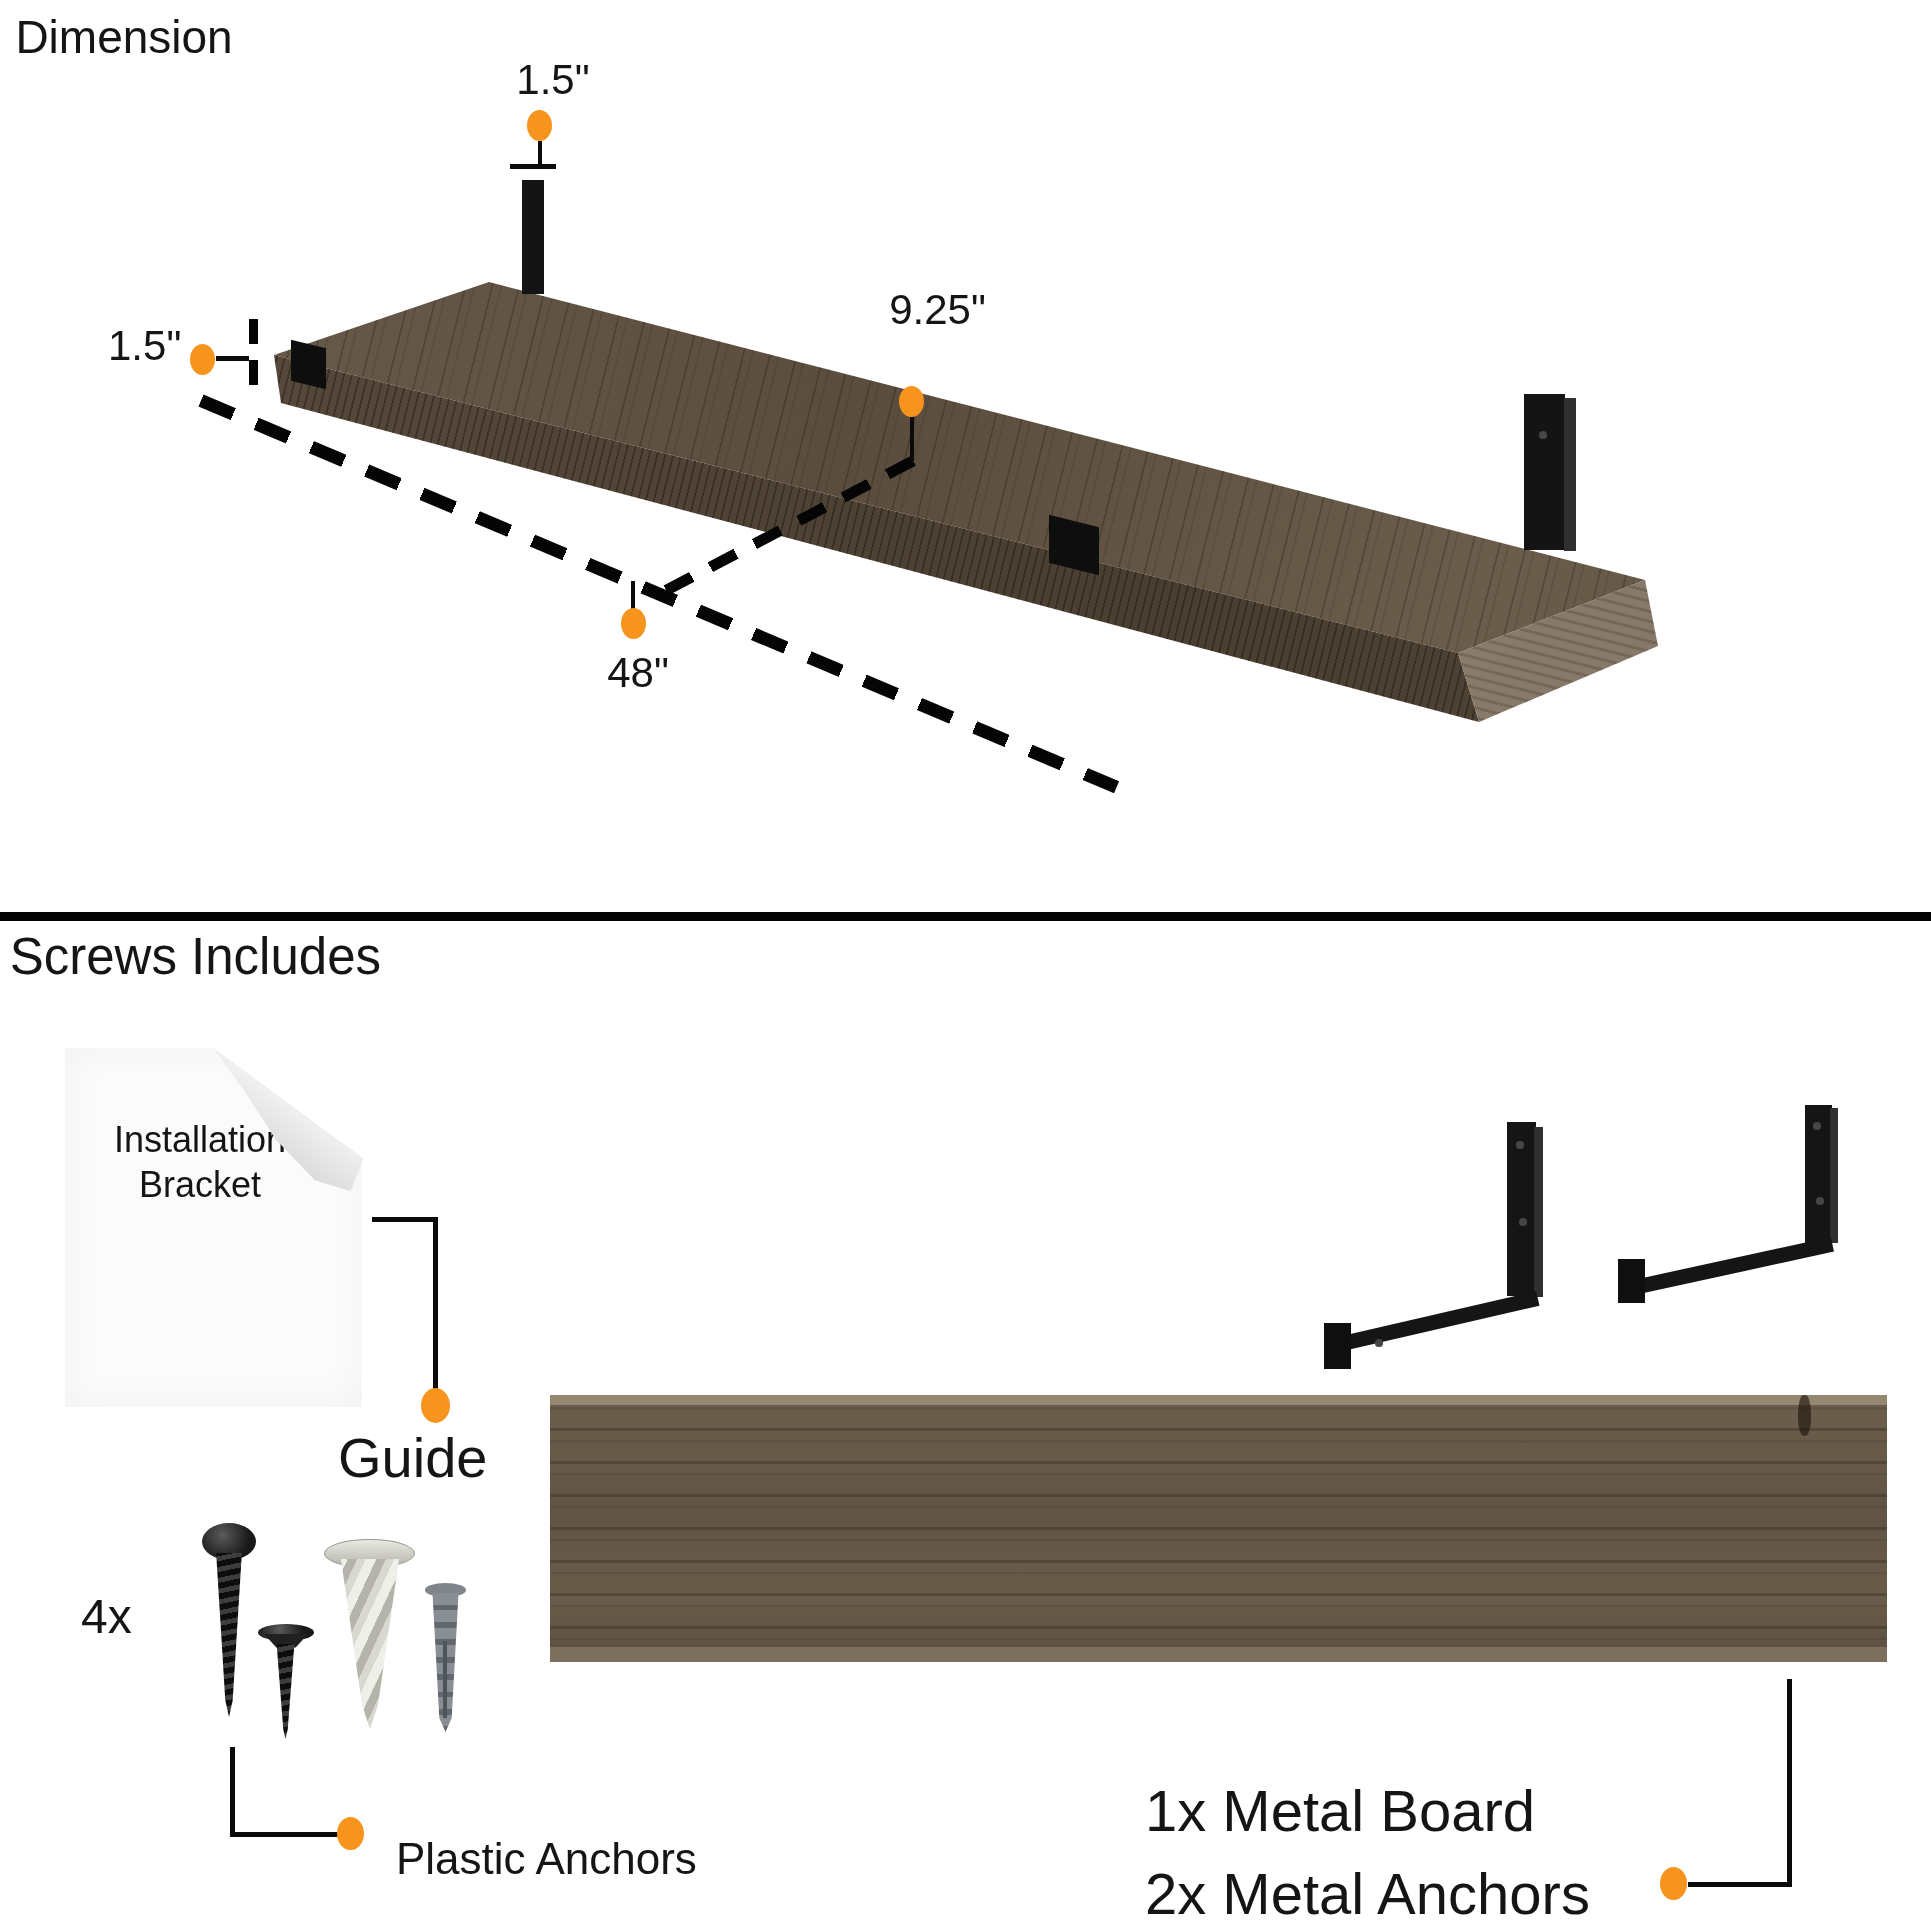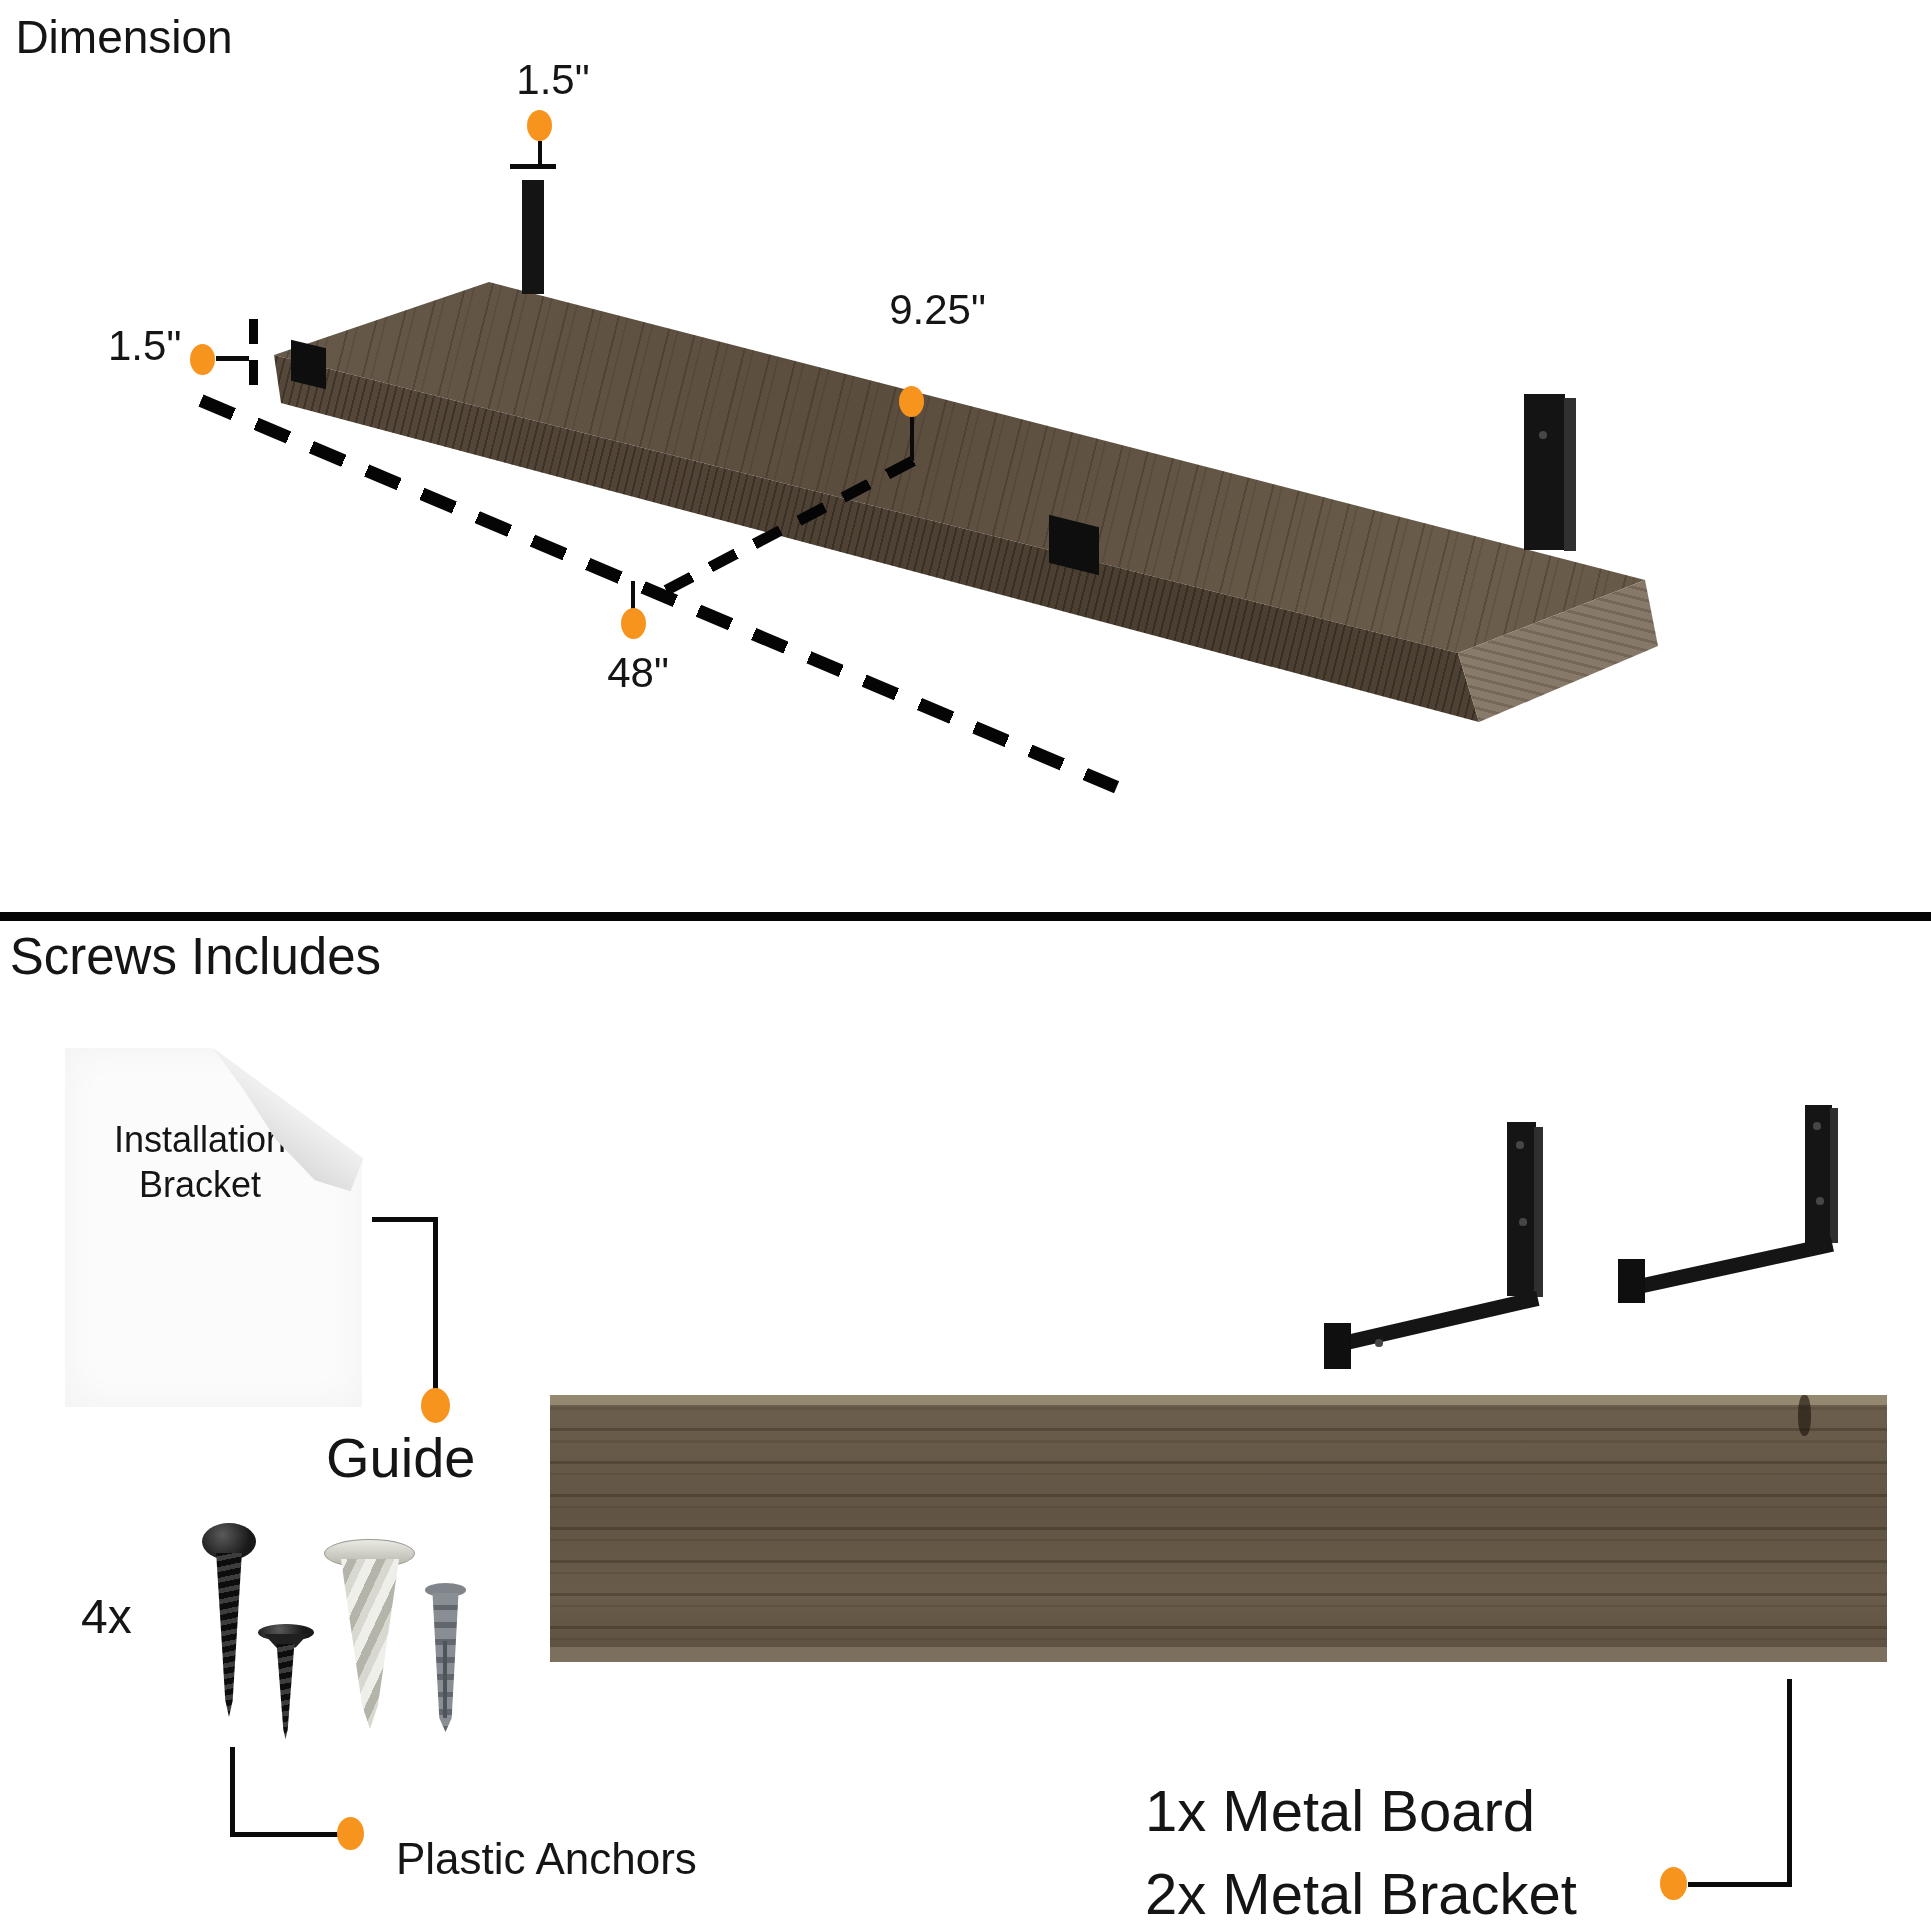--- a/index.html
+++ b/index.html
@@ -114,21 +114,21 @@
 
   <div class="sheet">
     <div class="txt center" style="left:14.5px;top:68px;width:241px;font-size:36px;line-height:48px;white-space:normal;">Installation</div>
     <div class="txt center" style="left:14.5px;top:116px;width:241px;font-size:36px;">Bracket</div>
   </div>
   <div class="flap"></div>
 
   <div class="line" style="left:372px;top:1217px;width:66px;height:4.8px;"></div>
   <div class="line" style="left:433px;top:1217px;width:4.8px;height:174px;"></div>
   <div class="dot" style="left:421px;top:1388px;width:29px;height:35px;"></div>
-  <div class="txt" style="left:326px;top:1425px;font-size:56px;">Guide</div>
+  <div class="txt" style="left:338px;top:1425px;font-size:56px;">Guide</div>
 
   <div class="txt" style="left:81px;top:1589px;font-size:48px;">4x</div>
 
   <div class="screw-head" style="left:202px;top:1523px;width:54px;height:37px;"></div>
   <div class="screw-shaft" style="left:206px;top:1553px;width:46px;height:164px;
        clip-path:polygon(22% 0,78% 0,58% 90%,50% 100%,42% 90%);"></div>
 
   <div class="screw-head" style="left:258px;top:1624px;width:56px;height:17.4px;"></div>
   <div class="abs" style="left:264px;top:1634px;width:44px;height:13.5px;background:#202020;
        clip-path:polygon(0 0,100% 0,72% 100%,28% 100%);"></div>
@@ -167,16 +167,16 @@
     <div class="hole" style="left:1813px;top:1122px;"></div>
     <div class="hole" style="left:1816px;top:1197px;"></div>
     <div class="arm" style="left:1634px;top:1280px;width:203px;transform:rotate(-12.3deg);"></div>
     <div class="lip" style="left:1618px;top:1259px;width:27px;height:44px;"></div>
   </div>
 
   <div class="line" style="left:1787px;top:1679px;width:4.8px;height:208px;"></div>
   <div class="line" style="left:1688px;top:1882px;width:104px;height:4.8px;"></div>
   <div class="dot" style="left:1660px;top:1867px;width:27px;height:33px;"></div>
   <div class="txt" style="left:1145px;top:1777px;font-size:58px;">1x Metal Board</div>
-  <div class="txt" style="left:1145px;top:1860px;font-size:58px;">2x Metal Bracket</div>
+  <div class="txt" style="left:1145px;top:1860px;font-size:58px;">2x Metal Anchors</div>
 
 </div>
 
 
 </body></html>

